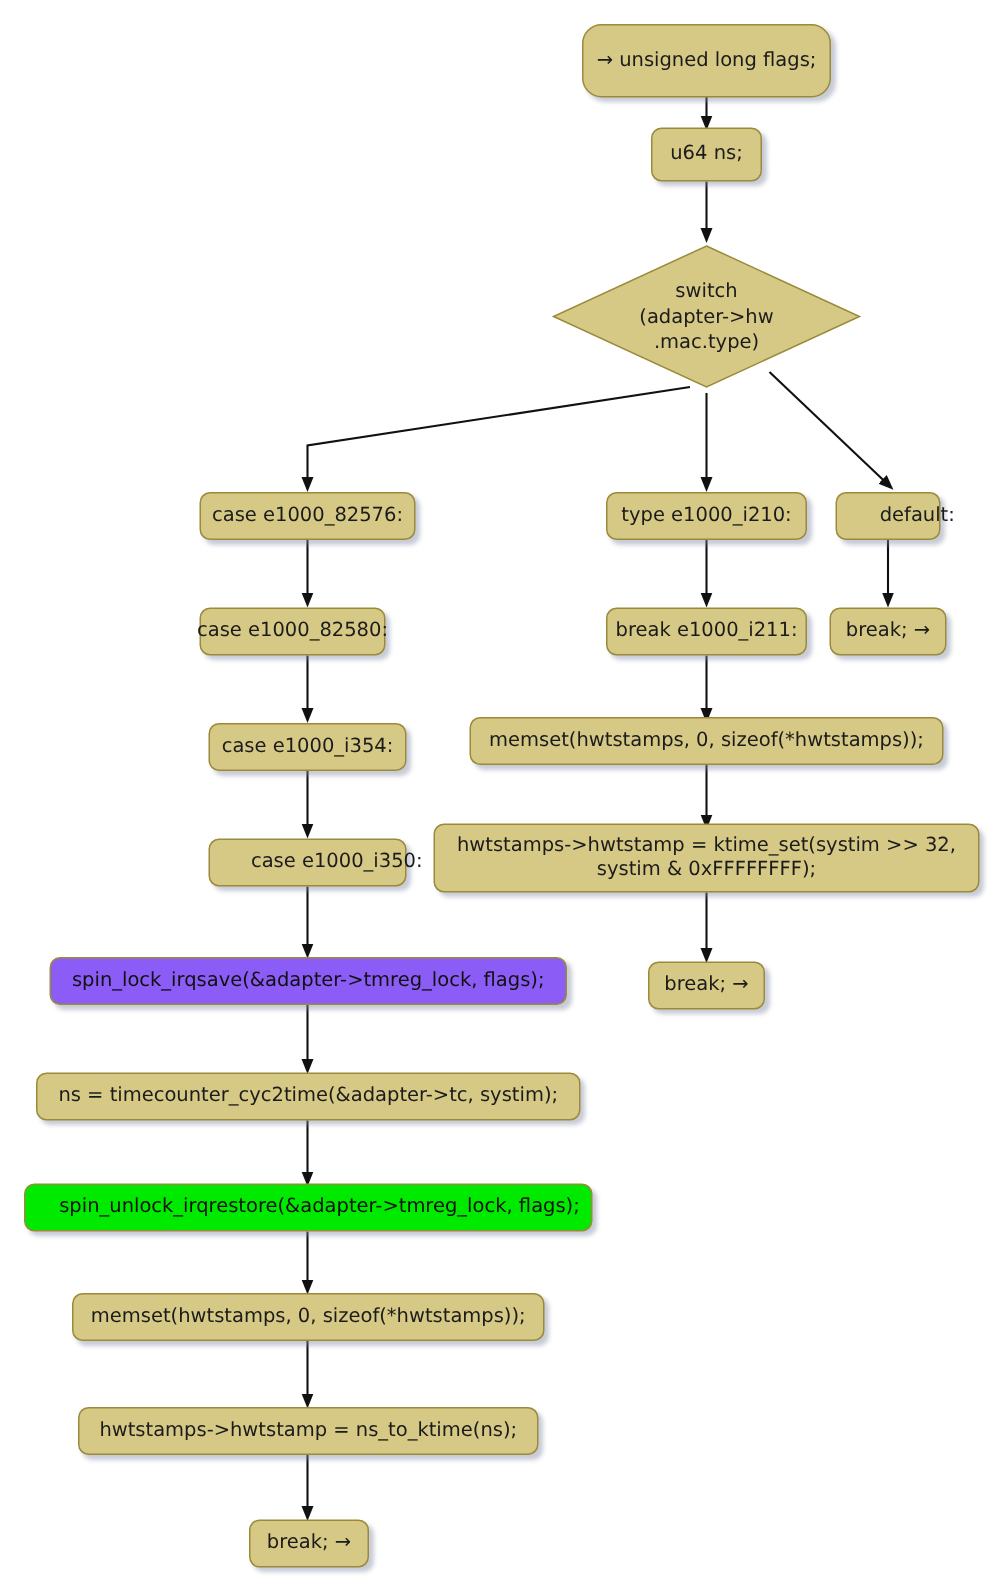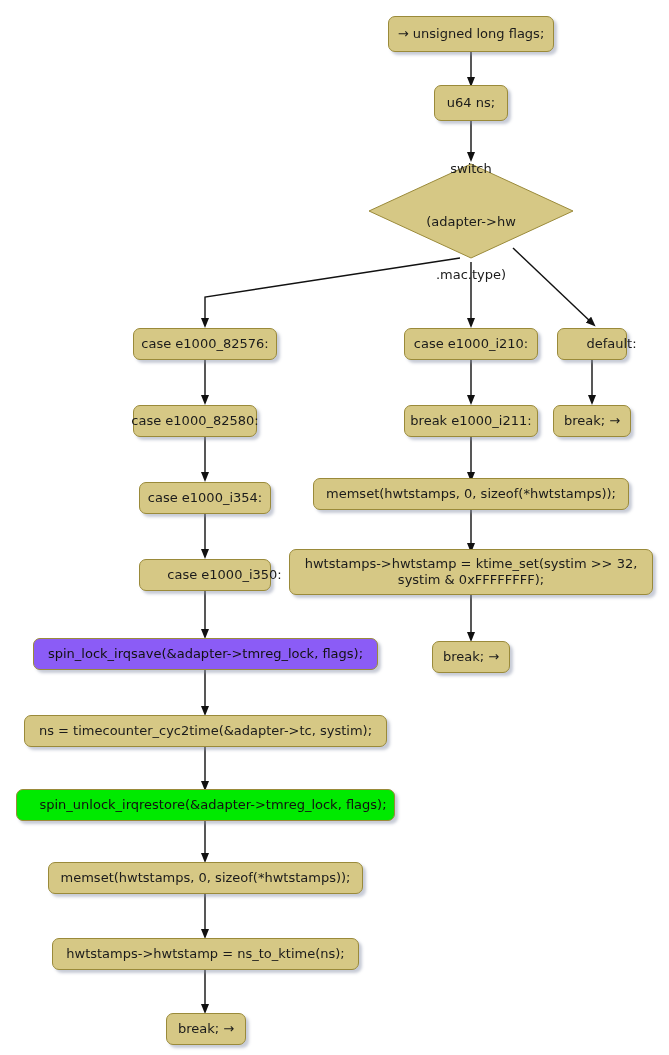--- a/index.html
+++ b/index.html
@@ -64,27 +64,26 @@
   }
   .diamond-label {
     position: absolute;
     left: 0;
     top: 0;
     width: 100%;
     height: 100%;
     display: flex;
     flex-direction: column;
     align-items: center;
-    justify-content: flex-start;
+    justify-content: center;
     font-size: 13px;
     line-height: 17px;
     color: #1b1b1b;
     text-align: center;
     pointer-events: none;
-    gap: 36px;
   }
 </style>
 </head>
 <body>
 
 <div id="canvas">
 
   <svg id="edges" viewBox="0 0 669 1055">
     <defs>
       <marker id="arrow" markerWidth="10" markerHeight="10" refX="5" refY="4" orient="auto" markerUnits="userSpaceOnUse">
@@ -115,21 +114,21 @@
 
       <line x1="471" y1="360" x2="471" y2="400" marker-end="url(#arrow)"></line>
       <line x1="471" y1="437" x2="471" y2="477" marker-end="url(#arrow)"></line>
       <line x1="471" y1="510" x2="471" y2="548" marker-end="url(#arrow)"></line>
       <line x1="471" y1="595" x2="471" y2="637" marker-end="url(#arrow)"></line>
 
       <line x1="592" y1="360" x2="592" y2="400" marker-end="url(#arrow)"></line>
     </g>
   </svg>
 
-  <div class="node" style="left:388px; top:16px; width:166px; height:36px;">
+  <div class="node" style="left:388px; top:16px; width:166px; height:49px;border-radius:13px;">
     <span>→ unsigned long flags;</span>
   </div>
 
   <div class="node" style="left:434px; top:85px; width:74px; height:36px;">
     <span>u64 ns;</span>
   </div>
 
   <div class="diamond-wrap" style="left:365px; top:160px; width:212px; height:102px;">
     <svg width="212" height="102" viewBox="0 0 212 102">
       <polygon points="106,4 208,51 106,98 4,51" fill="#d6c885" stroke="#9a8a3a" stroke-width="1" style="filter:none;"></polygon>
@@ -175,21 +174,21 @@
 
   <div class="node" style="left:52px; top:938px; width:307px; height:32px;">
     <span>hwtstamps-&gt;hwtstamp = ns_to_ktime(ns);</span>
   </div>
 
   <div class="node" style="left:166px; top:1013px; width:80px; height:32px;">
     <span>break; →</span>
   </div>
 
   <div class="node" style="left:404px; top:328px; width:134px; height:32px;">
-    <span>case e1000_i210:</span>
+    <span>type e1000_i210:</span>
   </div>
 
   <div class="node" style="left:404px; top:405px; width:134px; height:32px;">
     <span>break e1000_i211:</span>
   </div>
 
   <div class="node" style="left:313px; top:478px; width:316px; height:32px;">
     <span>memset(hwtstamps, 0, sizeof(*hwtstamps));</span>
   </div>
 

